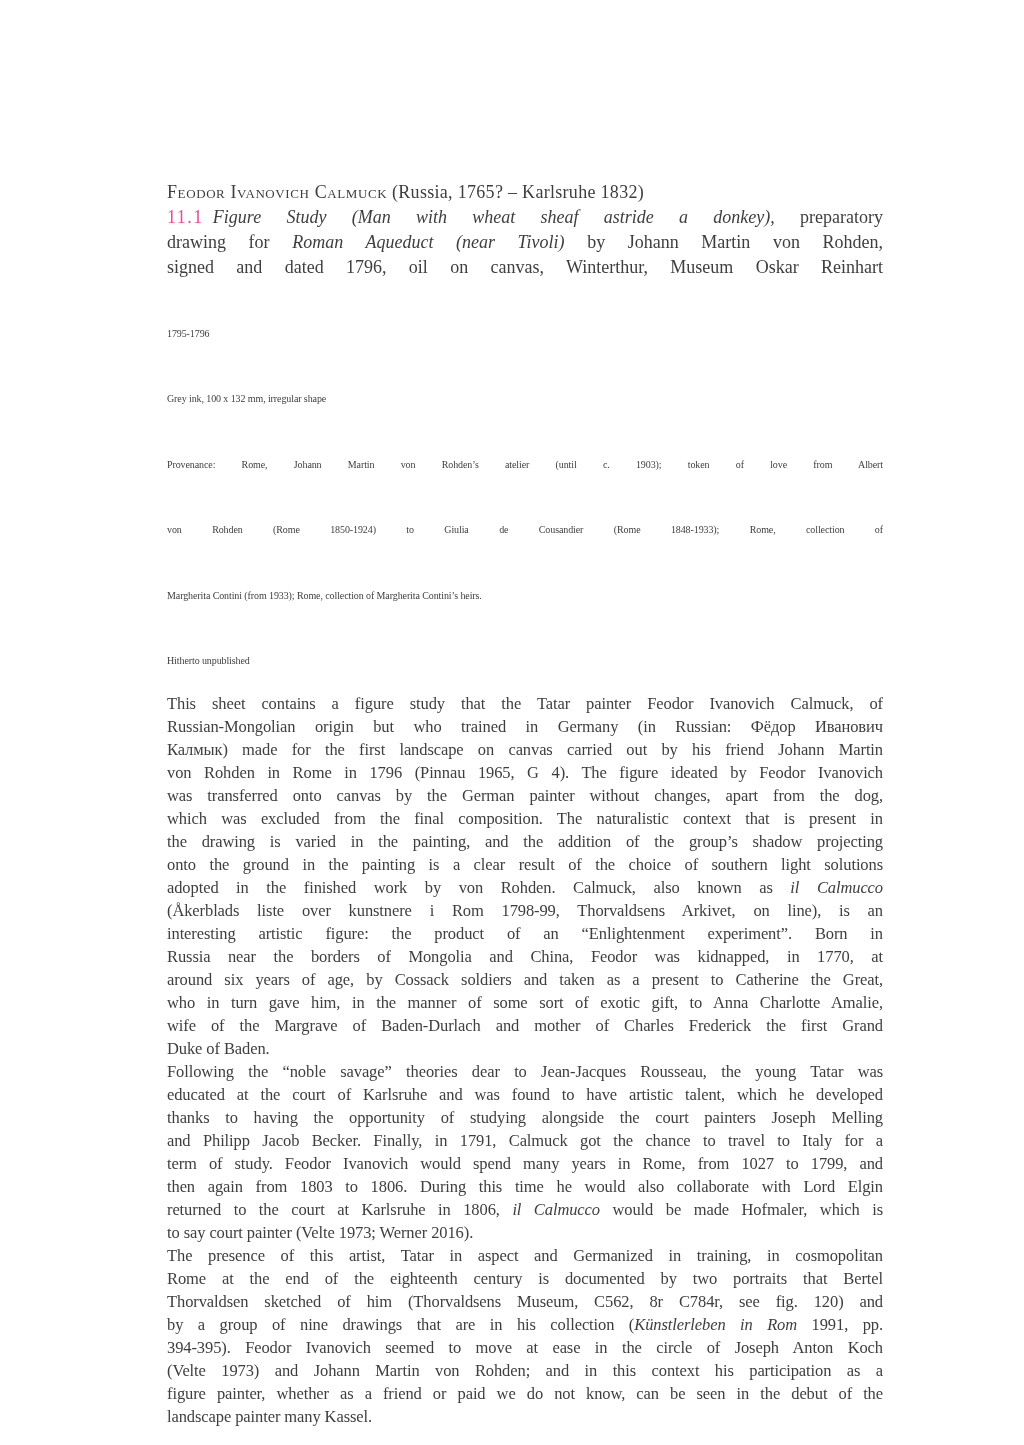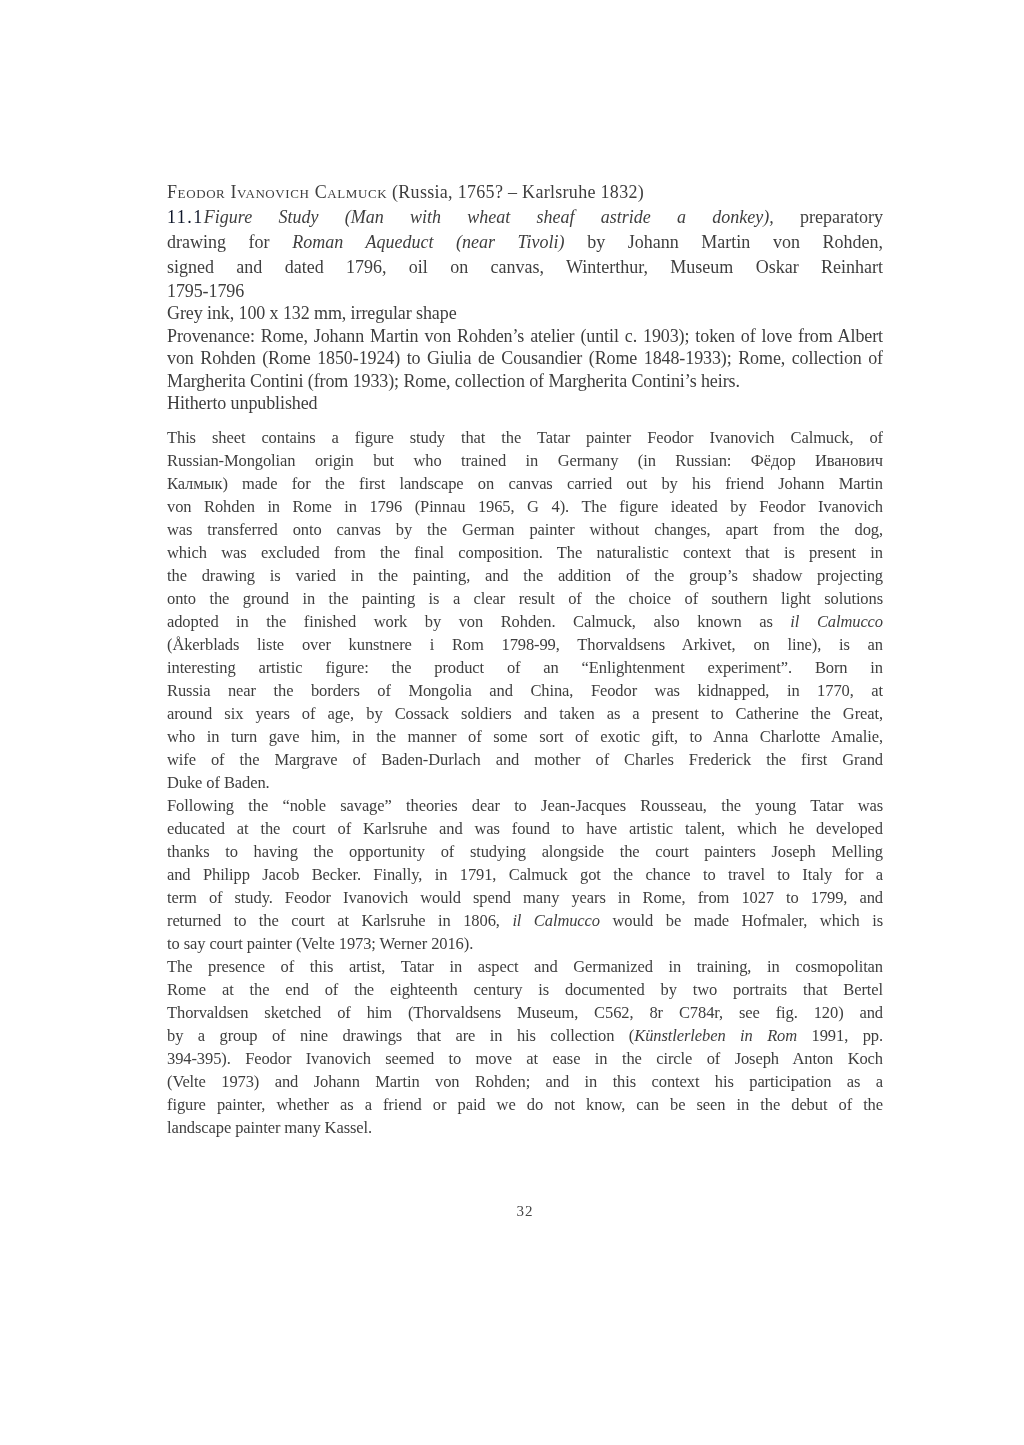--- a/index.html
+++ b/index.html
@@ -34,32 +34,34 @@
   .artist-line {
     font-size: 18px;
     line-height: 25px;
     letter-spacing: 0.3px;
   }
   .artist-name {
     font-variant: small-caps;
     letter-spacing: 0.6px;
   }
   .catnum {
-    color: #0f172a;
+    color: #ec4899;
     letter-spacing: 1.5px;
+    margin-right: 9px;
   }
   
   .details-block .tline {
-    font-size: 18px;
+    font-size: 10px;
     line-height: 22.4px;
     letter-spacing: -0.1px;
+    margin-top: 43px;
   }
   
   .body-block {
-    margin-top: 12px;
+    margin-top: 20px;
   }
   .body-block .tline {
     font-size: 16.5px;
     line-height: 23px;
     letter-spacing: -0.1px;
   }
   .paragraph { margin: 0; }
   
   .pagenum {
     margin-top: 64px;
@@ -111,20 +113,21 @@
         <div class="tline just">who in turn gave him, in the manner of some sort of exotic gift, to Anna Charlotte Amalie,</div>
         <div class="tline just">wife of the Margrave of Baden-Durlach and mother of Charles Frederick the first Grand</div>
         <div class="tline">Duke of Baden.</div>
       </div>
       <div class="paragraph">
         <div class="tline just">Following the “noble savage” theories dear to Jean-Jacques Rousseau, the young Tatar was</div>
         <div class="tline just">educated at the court of Karlsruhe and was found to have artistic talent, which he developed</div>
         <div class="tline just">thanks to having the opportunity of studying alongside the court painters Joseph Melling</div>
         <div class="tline just">and Philipp Jacob Becker. Finally, in 1791, Calmuck got the chance to travel to Italy for a</div>
         <div class="tline just">term of study. Feodor Ivanovich would spend many years in Rome, from 1027 to 1799, and</div>
+        <div class="tline just">then again from 1803 to 1806. During this time he would also collaborate with Lord Elgin</div>
         <div class="tline just">returned to the court at Karlsruhe in 1806, <i>il Calmucco</i> would be made Hofmaler, which is</div>
         <div class="tline">to say court painter (Velte 1973; Werner 2016).</div>
       </div>
       <div class="paragraph">
         <div class="tline just">The presence of this artist, Tatar in aspect and Germanized in training, in cosmopolitan</div>
         <div class="tline just">Rome at the end of the eighteenth century is documented by two portraits that Bertel</div>
         <div class="tline just">Thorvaldsen sketched of him (Thorvaldsens Museum, C562, 8r C784r, see fig. 120) and</div>
         <div class="tline just">by a group of nine drawings that are in his collection (<i>Künstlerleben in Rom</i> 1991, pp.</div>
         <div class="tline just">394-395). Feodor Ivanovich seemed to move at ease in the circle of Joseph Anton Koch</div>
         <div class="tline just">(Velte 1973) and Johann Martin von Rohden; and in this context his participation as a</div>

